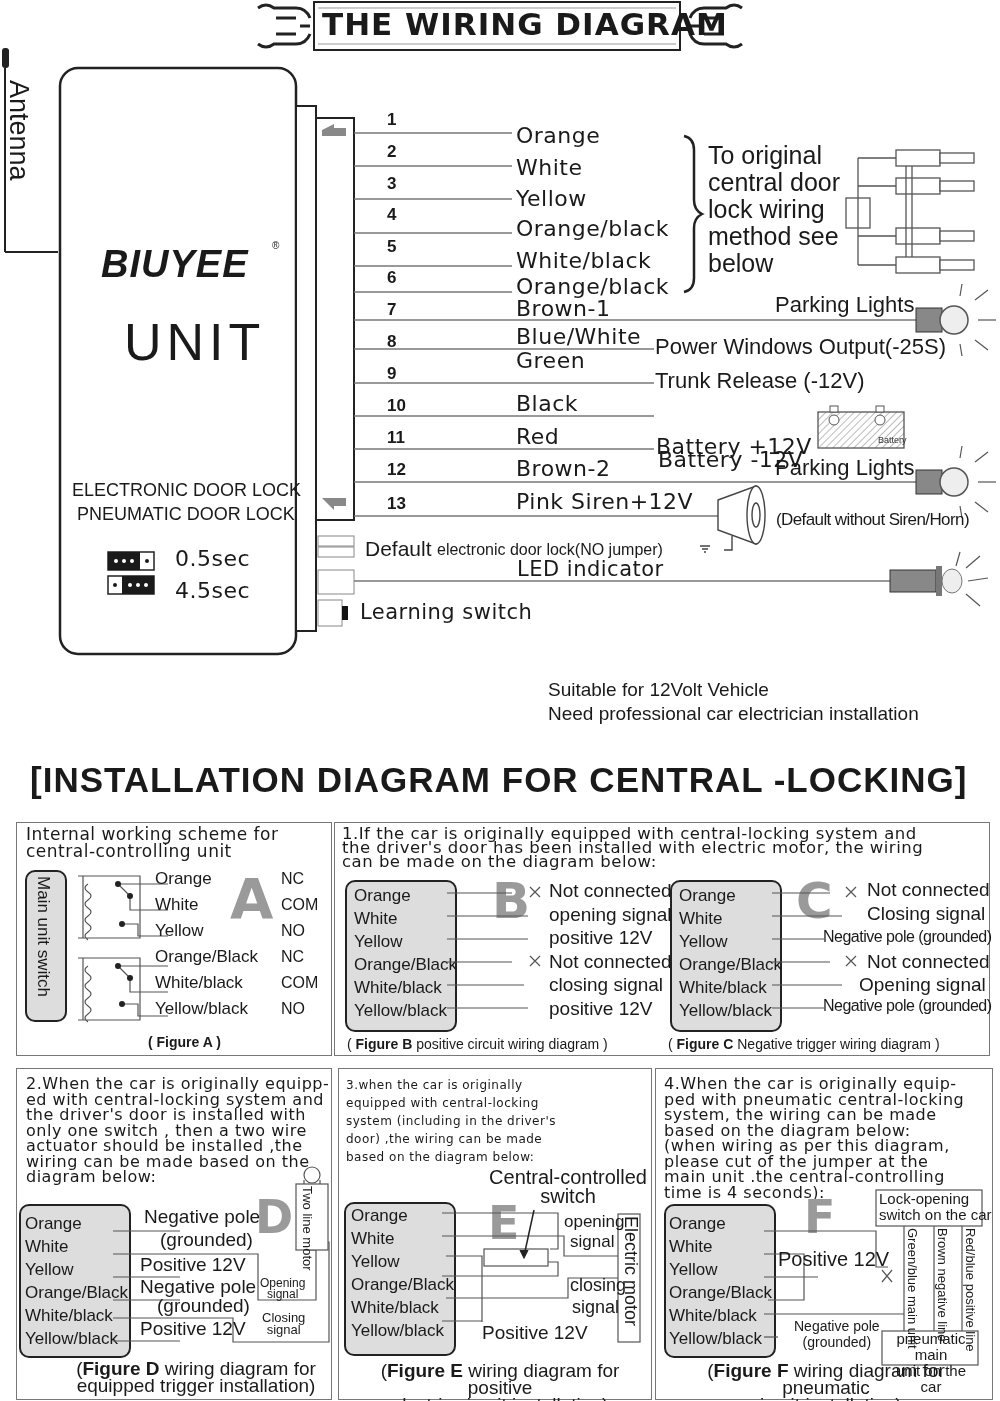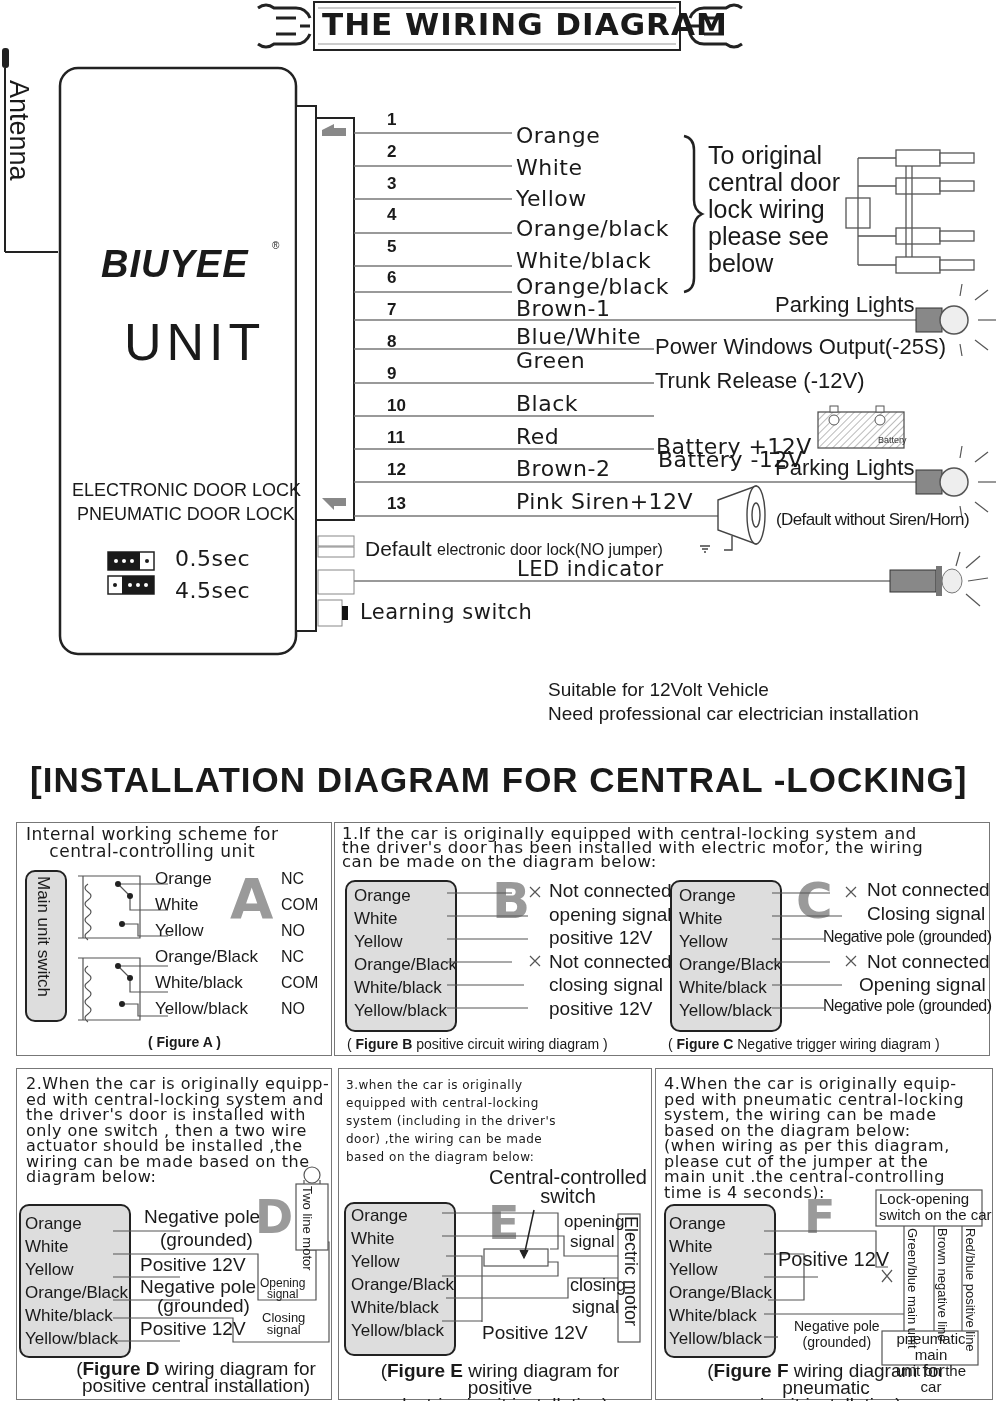--- a/index.html
+++ b/index.html
@@ -196,21 +196,21 @@
   <div class="t cond" style="left:516px;top:391px;">Black</div>
   <div class="t cond" style="left:516px;top:424px;">Red</div>
   <div class="t cond" style="left:516px;top:456px;">Brown-2</div>
   <div class="t cond" style="left:516px;top:489px;">Pink  Siren+12V</div>
 </div>
 
 <div class="narrow" style="position:absolute;left:708px;top:142px;font-size:25px;line-height:27px;">
   <div>To original</div>
   <div>central door</div>
   <div>lock wiring</div>
-  <div>please see</div>
+  <div>method see</div>
   <div>below</div>
 </div>
 
 <div class="t narrow" style="left:775px;top:292px;font-size:22px;">Parking Lights</div>
 <div class="t narrow" style="left:655px;top:334px;font-size:22px;">Power Windows Output(-25S)</div>
 <div class="t narrow" style="left:655px;top:368px;font-size:22px;">Trunk Release (-12V)</div>
 <div class="t cond" style="left:658px;top:403px;font-size:22px;margin-top:44px;">Battery -12V</div>
 <div class="t cond" style="left:656px;top:434px;font-size:22px;">Battery +12V</div>
 <div class="t" style="left:838px;top:435px;font-size:9px;color:#333;margin-left:40px;">Battery</div>
 <div class="t narrow" style="left:775px;top:455px;font-size:22px;">Parking Lights</div>
@@ -220,21 +220,21 @@
 <div class="t narrow" style="left:437px;top:541px;font-size:16px;">electronic door lock(NO jumper)</div>
 <div class="t cond" style="left:517px;top:557px;font-size:21px;">LED indicator</div>
 <div class="t cond" style="left:360px;top:600px;font-size:21px;">Learning switch</div>
 
 <div class="t narrow" style="left:548px;top:679px;font-size:19px;">Suitable for  12Volt Vehicle</div>
 <div class="t narrow" style="left:548px;top:703px;font-size:19px;">Need professional car electrician installation</div>
 
 <div class="t narrow" style="left:30px;top:760px;font-size:35px;font-weight:bold;letter-spacing:1px;">[INSTALLATION DIAGRAM FOR  CENTRAL -LOCKING]</div>
 
 <div class="panel" style="left:16px;top:822px;width:314px;height:232px;"></div>
-<div class="cond" style="position:absolute;left:26px;top:826px;font-size:17px;line-height:17px;text-align:center;">
+<div class="cond" style="position:absolute;left:26px;top:826px;font-size:17px;line-height:17px;">
   <div>Internal working scheme for</div>
   <div>central-controlling unit</div>
 </div>
 <div class="gbox" style="left:25px;top:870px;width:38px;height:148px;"></div>
 <div class="t" style="left:33px;top:876px;font-size:17px;writing-mode:vertical-rl;">Main unit switch</div>
 <svg width="1000" height="1401" style="pointer-events:none">
   <g stroke="#555" stroke-width="1.2" fill="none">
     <path d="M83 876 v62 M78 876 h62 v62 h-62 M88 884 q-6 4 0 8 q6 4 0 8 q-6 4 0 8 q6 4 0 8 q-6 4 0 8 q6 4 0 8 q-6 4 0 8"></path>
     <path d="M83 958 v62 M78 958 h62 v62 h-62 M88 966 q-6 4 0 8 q6 4 0 8 q-6 4 0 8 q6 4 0 8 q-6 4 0 8 q6 4 0 8 q-6 4 0 8"></path>
     <path d="M118 884 h50 M118 884 l12 12 M130 896 v14 h38 M122 924 h16 v12 h30"></path>
@@ -380,21 +380,21 @@
 <div style="position:absolute;left:260px;top:1278px;font-size:12px;line-height:11px;text-align:center;">
   <div>Opening</div>
   <div>signal</div>
 </div>
 <div style="position:absolute;left:262px;top:1312px;font-size:13px;line-height:12px;text-align:center;">
   <div>Closing</div>
   <div>signal</div>
 </div>
 <div class="narrow" style="position:absolute;left:66px;top:1360px;font-size:19px;line-height:17px;text-align:center;width:260px;">
   <div>(<b>Figure D</b> <span>wiring diagram for</span></div>
-  <div>positive central installation)</div>
+  <div>equipped trigger installation)</div>
 </div>
 
 <div class="panel" style="left:338px;top:1068px;width:312px;height:330px;"></div>
 <div class="cond" style="position:absolute;left:346px;top:1076px;font-size:12px;line-height:18px;">
   <div>3.when the car is originally</div>
   <div>equipped with central-locking</div>
   <div>system (including in the driver's</div>
   <div>door)  ,the wiring can be made</div>
   <div>based on the diagram below:</div>
 </div>

